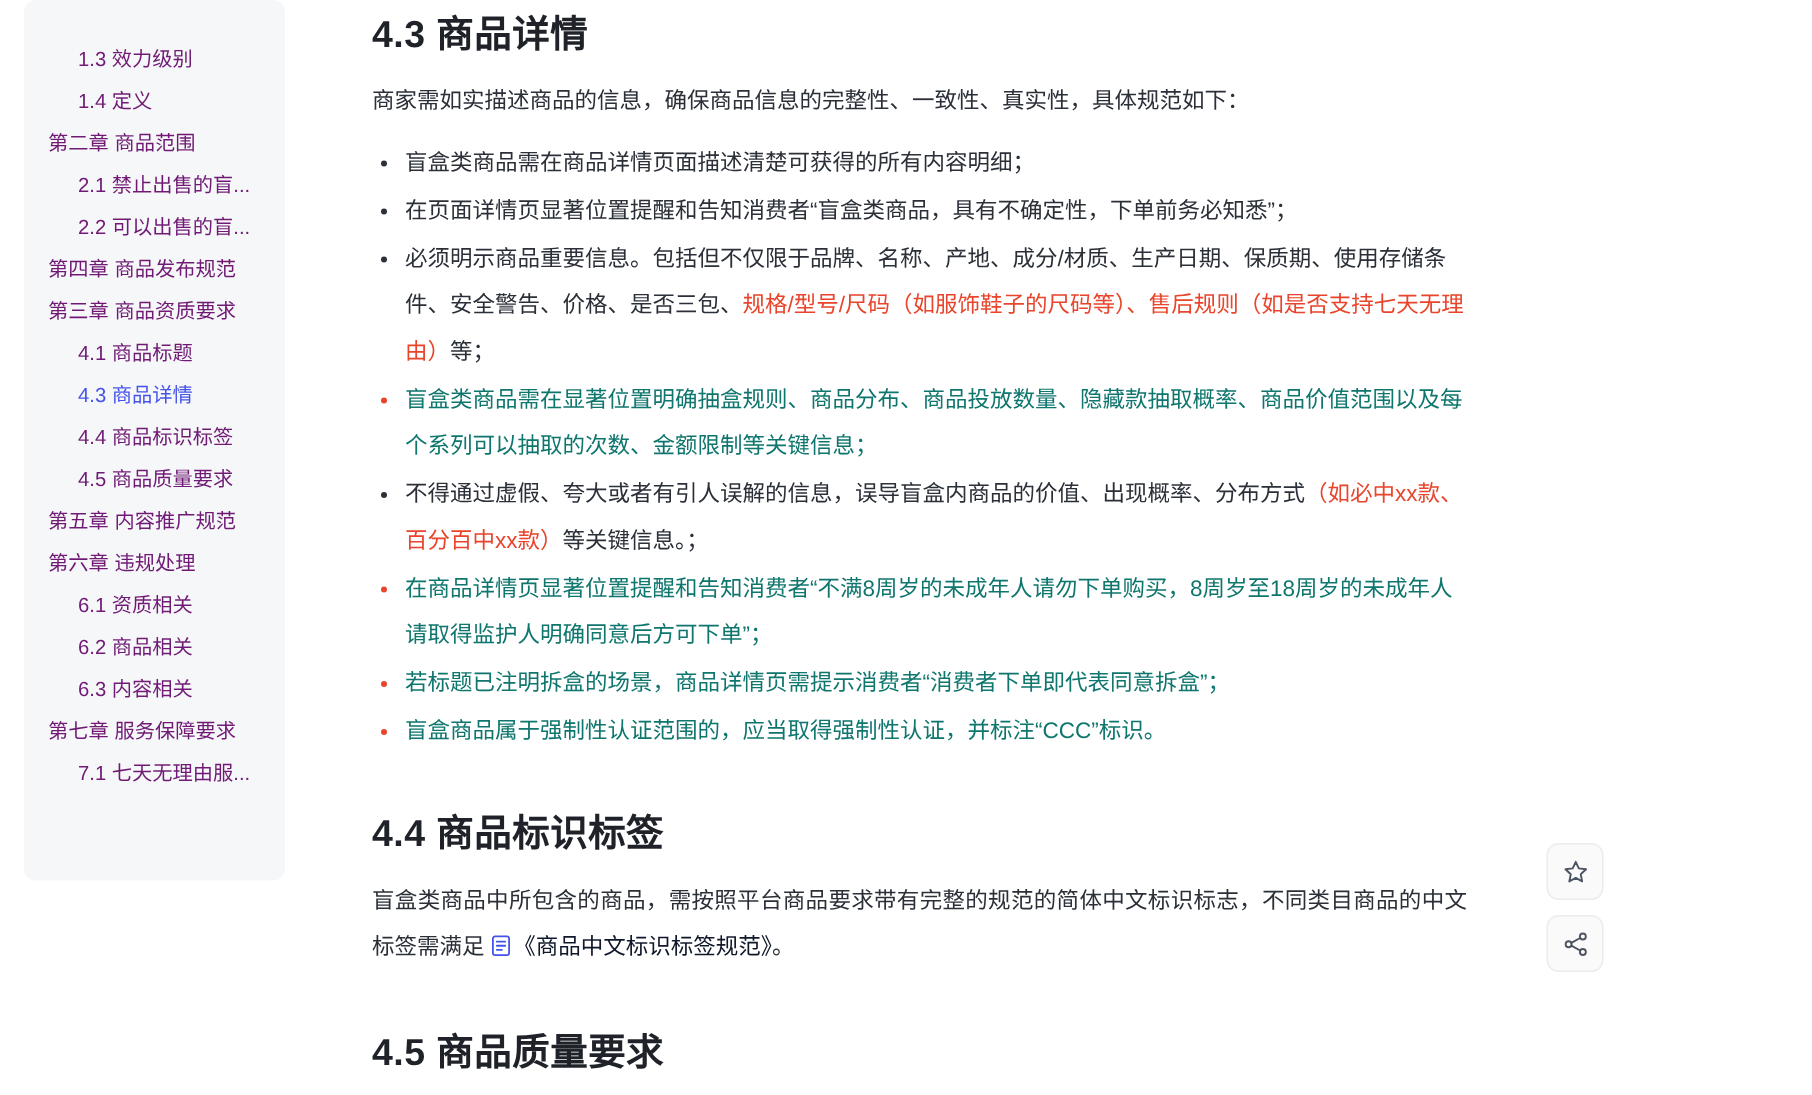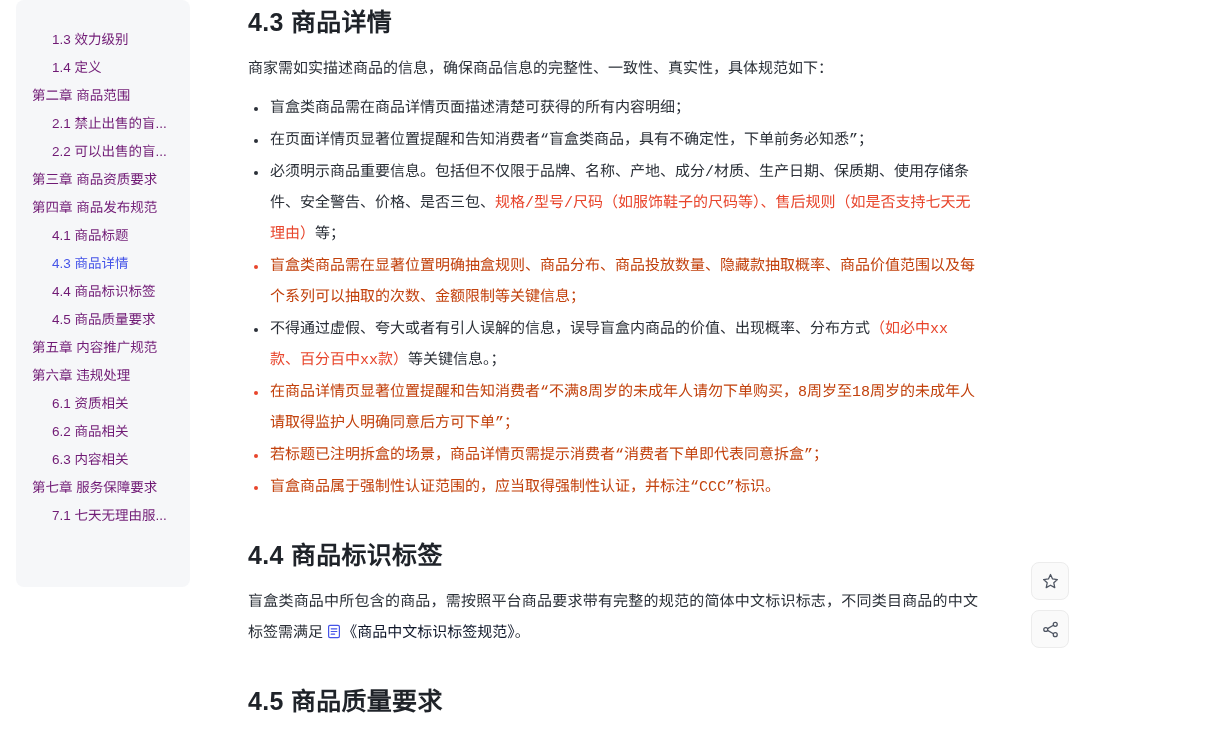--- a/index.html
+++ b/index.html
@@ -81,42 +81,41 @@
     line-height: 31px;
     color: #2b3038;
     margin: 14px 0 0 0;
     text-align: justify;
   }
 
   ul.rule-list {
     list-style: none;
     margin: 10px 0 0 0;
     padding: 0;
-    font-family: Liberation Mono, monospace;
   }
   ul.rule-list > li {
     position: relative;
     font-size: 15px;
     line-height: 31px;
     color: #2b3038;
     padding-left: 22px;
     margin-bottom: 1px;
   }
   ul.rule-list > li::before {
     content: "";
     position: absolute;
     left: 6px;
     top: 14px;
     width: 4px;
     height: 4px;
     border-radius: 50%;
     background: #2b3038;
   }
   ul.rule-list > li.warn {
-    color: #c2410c;
+    color: #0f766e;
   }
   ul.rule-list > li.warn::before {
     background: #e8452c;
   }
   .hl {
     color: #e8452c;
   }
 
   a.doc-link {
     color: #0f172a;
@@ -157,22 +156,22 @@
 
 <div id="page">
 
   <nav id="outline-panel">
     <ul class="outline-list" id="outline-list">
         <li class="outline-item lvl-2">1.3 效力级别</li>
         <li class="outline-item lvl-2">1.4 定义</li>
         <li class="outline-item lvl-1">第二章 商品范围</li>
         <li class="outline-item lvl-2">2.1 禁止出售的盲...</li>
         <li class="outline-item lvl-2">2.2 可以出售的盲...</li>
+        <li class="outline-item lvl-1">第四章 商品发布规范</li>
         <li class="outline-item lvl-1">第三章 商品资质要求</li>
-        <li class="outline-item lvl-1">第四章 商品发布规范</li>
         <li class="outline-item lvl-2">4.1 商品标题</li>
         <li class="outline-item lvl-2 active">4.3 商品详情</li>
         <li class="outline-item lvl-2">4.4 商品标识标签</li>
         <li class="outline-item lvl-2">4.5 商品质量要求</li>
         <li class="outline-item lvl-1">第五章 内容推广规范</li>
         <li class="outline-item lvl-1">第六章 违规处理</li>
         <li class="outline-item lvl-2">6.1 资质相关</li>
         <li class="outline-item lvl-2">6.2 商品相关</li>
         <li class="outline-item lvl-2">6.3 内容相关</li>
         <li class="outline-item lvl-1">第七章 服务保障要求</li>

